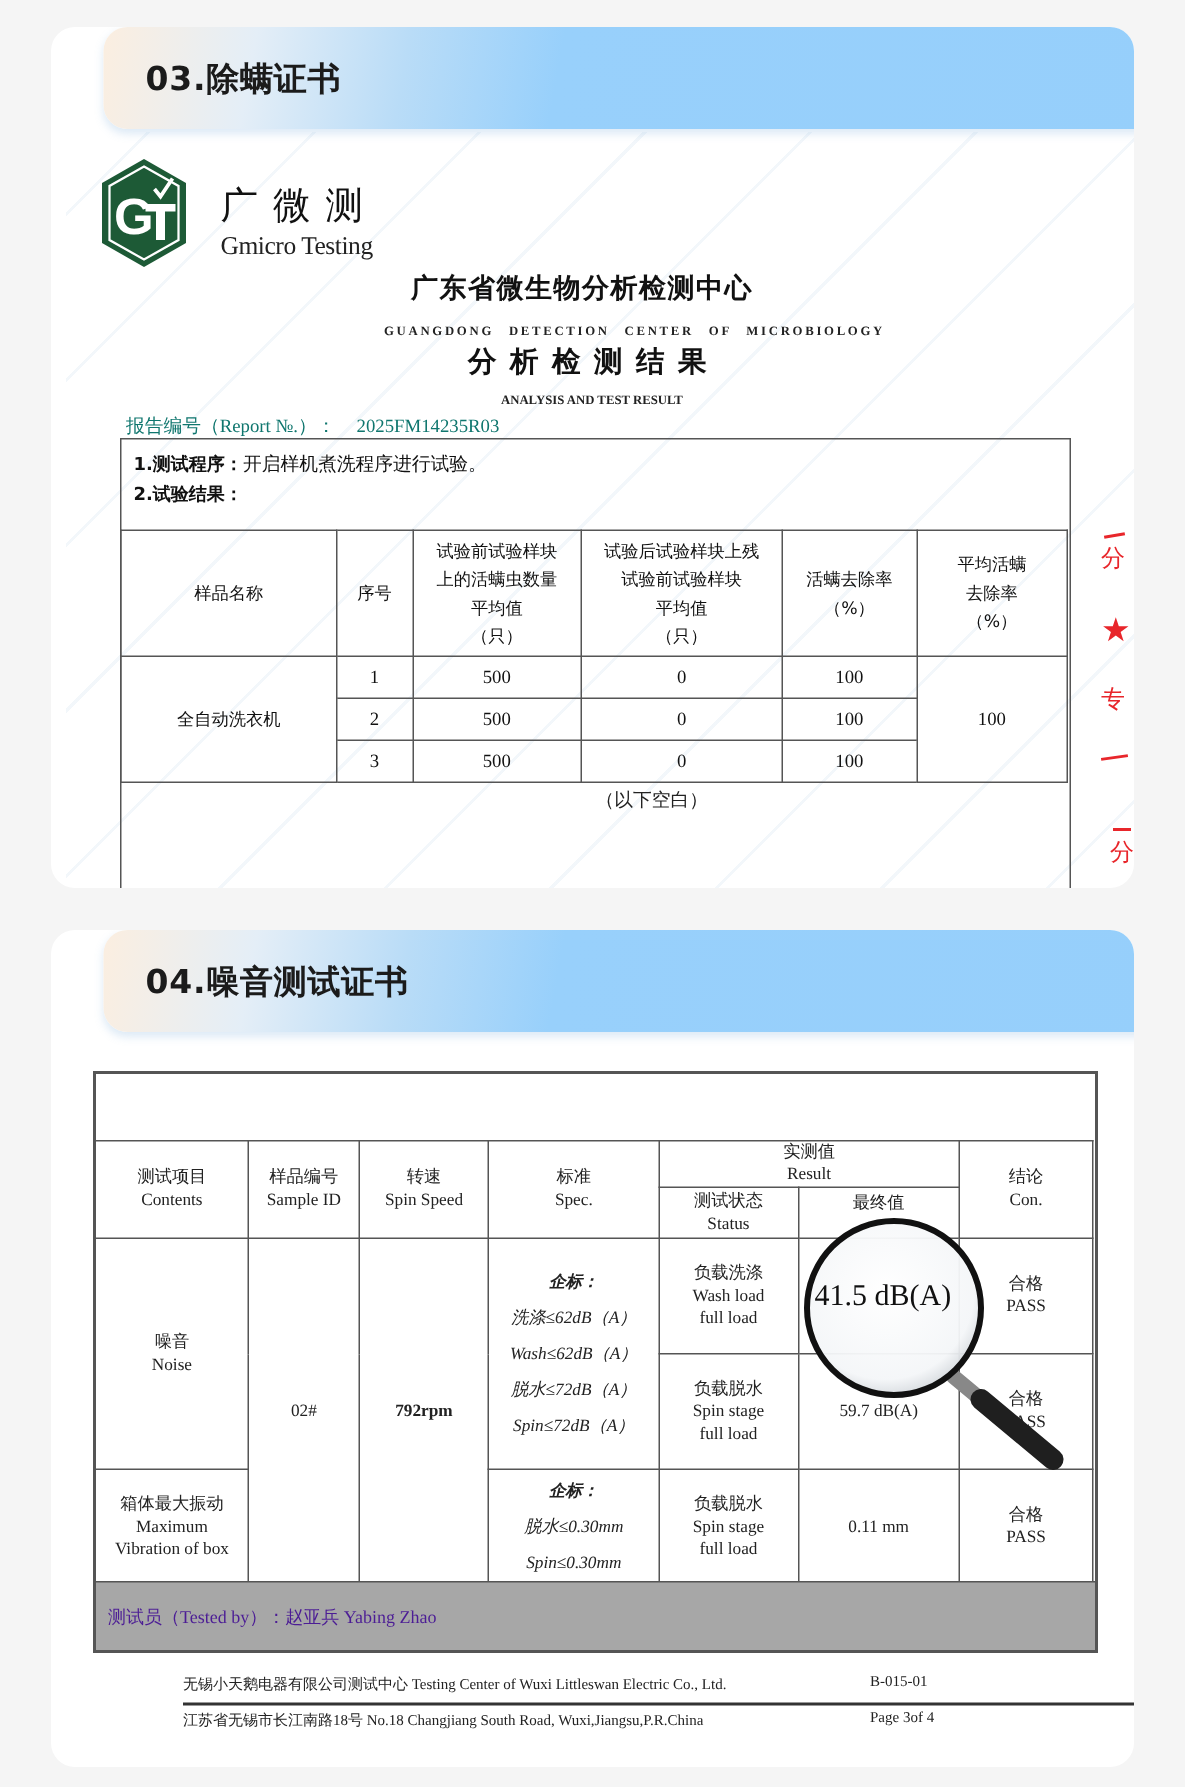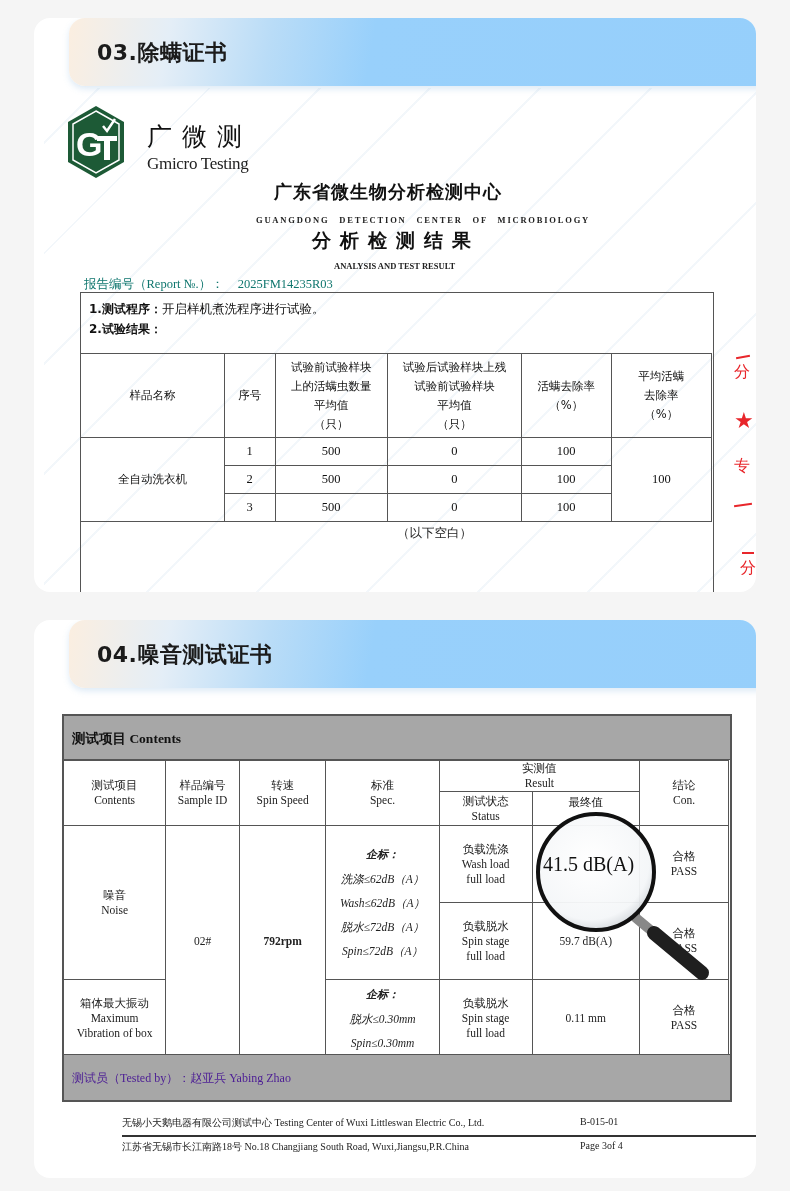--- a/index.html
+++ b/index.html
@@ -168,23 +168,20 @@
     <div class="banner-title">03.除螨证书</div>
   </div>
 </div>
 
 <div class="card card2">
   <div class="banner">
     <div class="banner-title">04.噪音测试证书</div>
   </div>
 
   <div class="frame2">
-    <div class="f2-head">
-      <span>测试项目 Contents</span>
-    </div>
 
     <table class="t2">
       <tbody>
           <tr style="height:31px">
         <td rowspan="2" style="width:104px">
           <div>测试项目</div>
               <div>Contents</div>
         </td>
         <td rowspan="2" style="width:75px">
           <div>样品编号</div>

